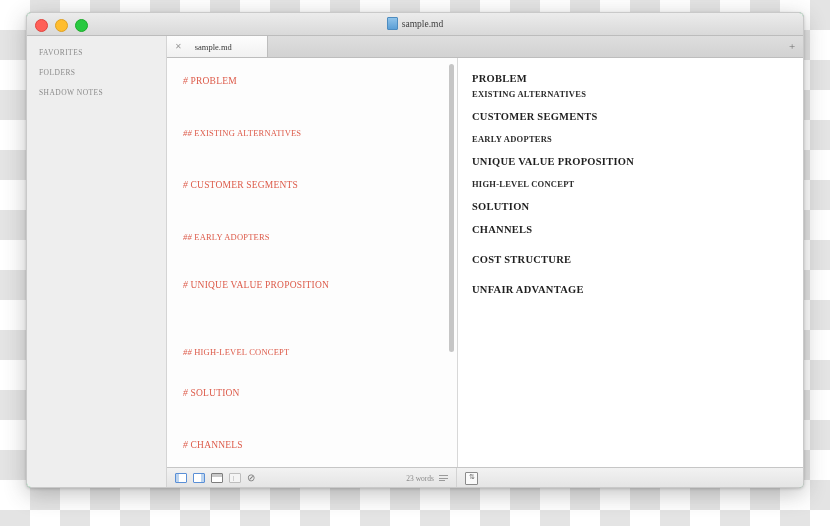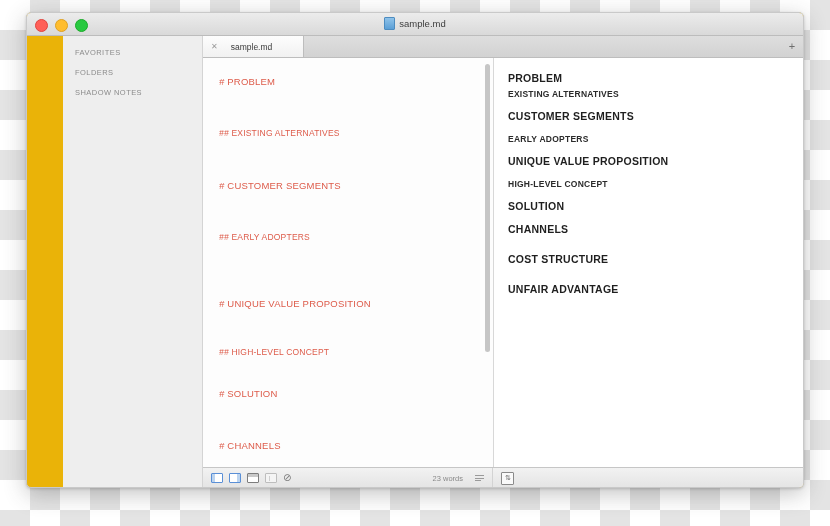--- a/index.html
+++ b/index.html
@@ -11,25 +11,26 @@
       linear-gradient(45deg,#e4e4e4 25%,transparent 25%,transparent 75%,#e4e4e4 75%,#e4e4e4),
       linear-gradient(45deg,#e4e4e4 25%,transparent 25%,transparent 75%,#e4e4e4 75%,#e4e4e4);
     background-size:60px 60px;
     background-position:0 0,30px 30px;
   }
   .stage{position:relative;width:830px;height:526px;}
 
   
   .window{
     position:absolute;left:26px;top:12px;width:776px;height:474px;
-    background:#eab308;
+    background:#22c55e;
     border-radius:5px;
     box-shadow:0 6px 22px rgba(60,60,60,.30), 0 1px 3px rgba(0,0,0,.18);
     overflow:hidden;
     border:1px solid #c9c9c9;
+    font-family:Liberation Serif, serif;
   }
 
   
   .titlebar{
     position:relative;height:22px;
     background:linear-gradient(#ececec,#d9d9d9);
     border-bottom:1px solid #bcbcbc;
   }
   .lights{position:absolute;left:8px;top:6px;display:flex;gap:7px;}
   .light{width:11px;height:11px;border-radius:50%;}
@@ -50,21 +51,20 @@
   
   .wbody{position:relative;height:452px;display:flex;}
 
   
   .sidebar{
     width:140px;flex:0 0 140px;
     background:#eeeeee;
     border-right:1px solid #d4d4d4;
     padding-top:6px;
     box-sizing:border-box;
-    margin-left:36px;
   }
   .side-item{
     font-size:7.5px;letter-spacing:.45px;color:#8b8b8b;
     padding:5.5px 0 5.5px 12px;cursor:default;
   }
 
   
   .main{flex:1;display:flex;flex-direction:column;background:#fff;min-width:0;}
 
   
@@ -128,21 +128,21 @@
   .sb-right{flex:1;display:flex;align-items:center;height:100%;padding-left:8px;}
   .icn{width:12px;height:10px;display:inline-block;box-sizing:border-box;}
   .icn-pane{border:1.4px solid #5a8fd6;border-radius:1px;background:#fff;position:relative;}
   .icn-pane.left:after{content:"";position:absolute;left:0;top:0;bottom:0;width:3px;background:#bcd4ef;}
   .icn-pane.right:after{content:"";position:absolute;right:0;top:0;bottom:0;width:3px;background:#bcd4ef;}
   .icn-win{border:1.2px solid #7d7d7d;border-radius:1px;background:#fff;position:relative;}
   .icn-win:after{content:"";position:absolute;left:0;right:0;top:0;height:2.5px;background:#c9c9c9;}
   .icn-off{border:1.2px solid #bdbdbd;border-radius:1px;background:#f4f4f4;position:relative;}
   .icn-off:after{content:"";position:absolute;left:2.5px;top:1.5px;bottom:1.5px;width:1px;background:#cfcfcf;}
   .icn-eye{font-size:10px;color:#7a7a7a;line-height:10px;}
-  .wordcount{margin-left:auto;display:flex;align-items:center;gap:12px;padding-right:8px;}
+  .wordcount{margin-left:auto;display:flex;align-items:center;gap:5px;padding-right:8px;}
   .wc-text{font-size:7.5px;color:#8a8a8a;}
   .wc-lines{display:flex;flex-direction:column;gap:1.5px;}
   .wc-lines i{display:block;height:1px;background:#9a9a9a;}
   .wc-lines i:nth-child(1){width:9px;}
   .wc-lines i:nth-child(2){width:9px;}
   .wc-lines i:nth-child(3){width:6px;}
   .icn-sync{
     width:11px;height:11px;border:1.2px solid #8a8a8a;border-radius:1px;background:#fafafa;
     font-size:7px;color:#6e6e6e;line-height:9px;text-align:center;letter-spacing:-1px;
   }
@@ -203,21 +203,21 @@
               <span>EXISTING ALTERNATIVES</span>
             </div>
             <div class="md-line" style="top:122px">
               <span class="hashes">#</span>
               <span>CUSTOMER SEGMENTS</span>
             </div>
             <div class="md-line h2" style="top:174px">
               <span class="hashes">##</span>
               <span>EARLY ADOPTERS</span>
             </div>
-            <div class="md-line" style="top:240px">
+            <div class="md-line" style="top:222px">
               <span class="hashes">#</span>
               <span>UNIQUE VALUE PROPOSITION</span>
             </div>
             <div class="md-line h2" style="top:289px">
               <span class="hashes">##</span>
               <span>HIGH-LEVEL CONCEPT</span>
             </div>
             <div class="md-line" style="top:330px">
               <span class="hashes">#</span>
               <span>SOLUTION</span>

